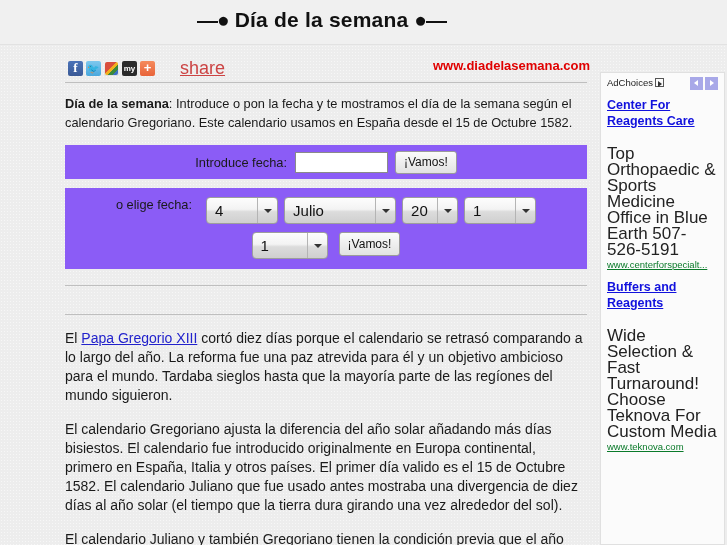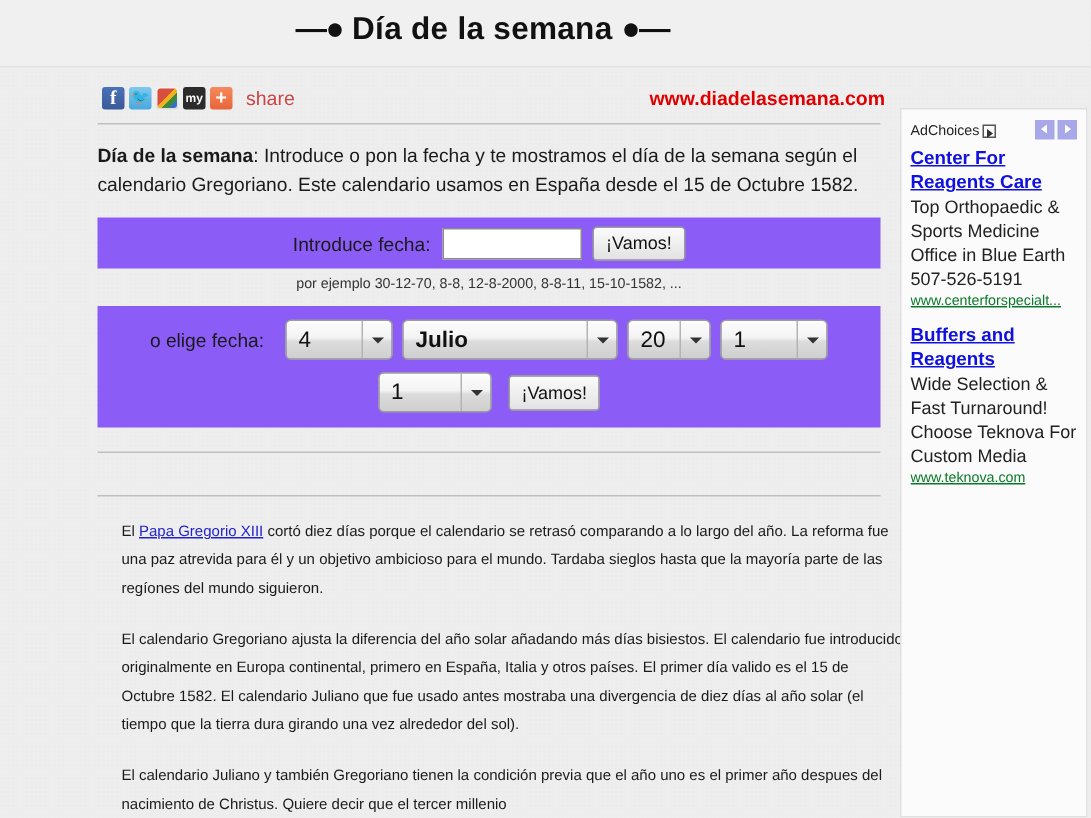--- a/index.html
+++ b/index.html
@@ -67,22 +67,22 @@
   .s-my::after {
     content: "my"; position: absolute; left: 0; top: 0; width: 100%;
     font-size: 8px; color: #fff;
   }
   .s-at { background: linear-gradient(#f58a5c,#e8643a); }
   .s-at::after {
     content: "+"; position: absolute; left: 0; top: -1px; width: 100%;
     font-size: 13px; color: #fff; font-weight: bold;
   }
   .share-link {
-    margin-left: 6px; color: #c44; 
-    font-size: 13px;
+    margin-left: 22px; color: #c44; text-decoration: underline;
+    font-size: 18px;
   }
   .site-url {
     position: absolute; right: 137px; top: 58px;
     color: #e00000; font-weight: bold; font-size: 13px;
     white-space: nowrap;
   }
 
   
   .main {
     position: absolute; left: 65px; top: 82px; width: 522px;
@@ -123,21 +123,21 @@
     background: linear-gradient(#fbfbfb, #e2e2e2);
     font-size: 12px; color: #111; cursor: pointer;
     font-family: "Liberation Sans", sans-serif;
     vertical-align: middle;
   }
   .example {
     font-size: 9.5px; color: #333; text-align: center;
     margin-top: 5px; width: 522px;
   }
   .sel-row {
-    display: flex; align-items: center; justify-content: center; gap: 6px;
+    display: flex; justify-content: center; gap: 6px;
   }
   .sel-row.second { margin-top: 8px; }
   .sel {
     position: relative; display: inline-block; height: 27px;
     border: 1px solid #9d9d9d; border-radius: 4px;
     background: linear-gradient(#fdfdfd 0%, #f3f3f3 45%, #dcdcdc 55%, #cfcfcf 100%);
     box-shadow: 0 1px 0 rgba(255,255,255,0.6) inset;
     cursor: pointer;
   }
   .sel .val {
@@ -147,45 +147,45 @@
   .sel .arrowbox {
     position: absolute; right: 0; top: 0; width: 20px; height: 100%;
     border-left: 1px solid #b4b4b4;
   }
   .sel .arrowbox::after {
     content: ""; position: absolute; left: 6px; top: 11px;
     border-left: 4px solid transparent; border-right: 4px solid transparent;
     border-top: 4px solid #333;
   }
   .sel.w-day   { width: 72px; }
-  .sel.w-month { width: 144px; font-weight: bold; }
+  .sel.w-month { width: 112px; }
   .sel.w-cent  { width: 56px; }
   .sel.w-dec   { width: 72px; }
   .sel.w-yr    { width: 76px; }
   .go-btn.sm { height: 24px; margin-left: 5px; }
 
   
   .spacer-rules { margin-top: 16px; }
   .para {
-    font-size: 10px; color: #1a1a1a; line-height: 19px;
-    width: 522px; margin: 0 0 15px 16px;
+    font-size: 14px; color: #1a1a1a; line-height: 19px;
+    width: 522px; margin: 0 0 15px 0;
   }
   .para a { color: #2222cc; text-decoration: underline; }
 
   
   .ads {
     position: absolute; left: 600px; top: 72px;
     width: 125px; height: 473px;
     background: #fbfbfb;
     border: 1px solid #e0e0e0;
     padding: 4px 6px 0 6px;
     overflow: hidden;
   }
   .ad-top {
-    display: flex; align-items: flex-end; justify-content: space-between;
+    display: flex; align-items: flex-start; justify-content: space-between;
     height: 16px; margin-bottom: 4px;
   }
   .adchoices {
     font-size: 9.5px; color: #222; display: flex; align-items: center; gap: 2px;
   }
   .ac-badge {
     display: inline-block; width: 9px; height: 9px; border: 1px solid #555;
     position: relative;
   }
   .ac-badge::after {
@@ -208,21 +208,21 @@
     border-top: 3.5px solid transparent; border-bottom: 3.5px solid transparent;
     border-left: 4px solid #fff;
   }
   .ad { margin-bottom: 9px; }
   .ad-title {
     color: #1111dd; font-size: 12.5px; font-weight: bold;
     text-decoration: underline; line-height: 16px; display: block;
     cursor: pointer;
   }
   .ad-body {
-    color: #222; font-size: 12px; line-height: 16px; margin-top: 1px;
+    color: #222; font-size: 17px; line-height: 16px; margin-top: 17px;
   }
   .ad-url {
     color: #0a7a2a; font-size: 9.5px; text-decoration: underline;
     display: block; margin-top: 1px; white-space: nowrap; overflow: hidden;
   }
 </style>
 </head>
 <body>
 
 <div class="header-band"></div>
@@ -248,21 +248,20 @@
 
   <p class="intro">
     <b>Día de la semana</b><span>: Introduce o pon la fecha y te mostramos el día de la semana según el calendario Gregoriano. Este calendario usamos en España desde el 15 de Octubre 1582.</span>
   </p>
 
   <div class="panel one">
     <span class="panel-label">Introduce fecha:</span>
     <input class="date-input" type="text" value="" style="">
     <button class="go-btn">¡Vamos!</button>
   </div>
-  <div class="example">por ejemplo 30-12-70, 8-8, 12-8-2000, 8-8-11, 15-10-1582, ...</div>
 
   <div class="panel two">
     <div class="sel-row">
       <span class="panel-label">o elige fecha:</span>
       <span class="sel w-day">
         <span class="val">4</span>
         <span class="arrowbox"></span>
       </span>
       <span class="sel w-month">
         <span class="val">Julio</span>

